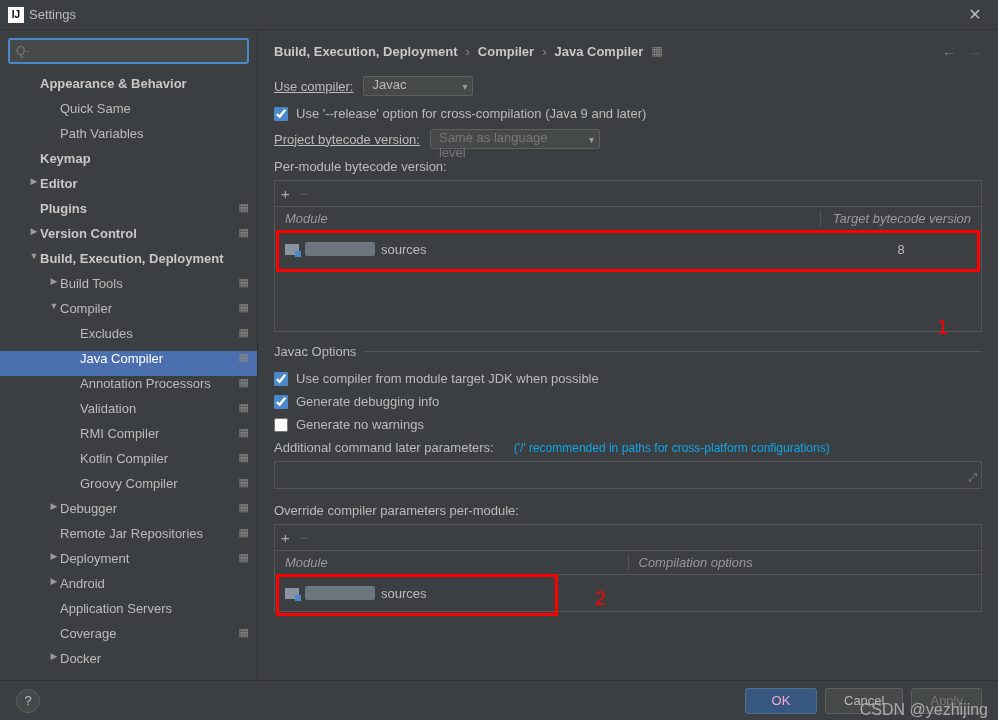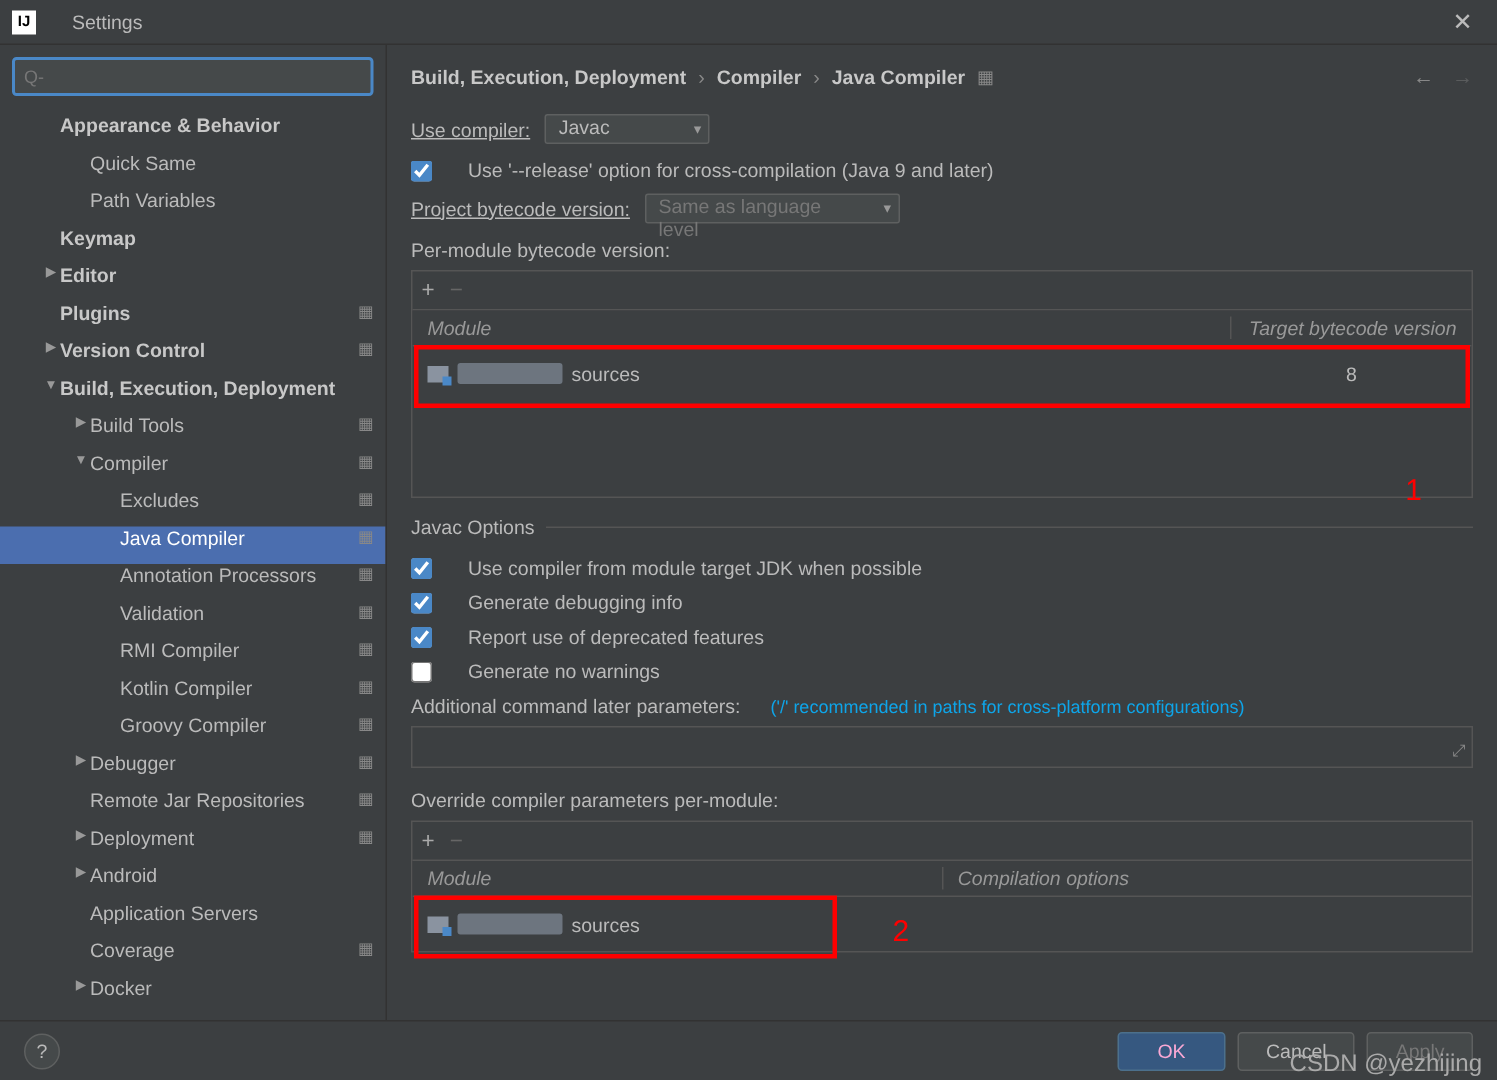--- a/index.html
+++ b/index.html
@@ -1,18 +1,18 @@
 <!DOCTYPE html>
 <html><head>
 <meta charset="utf-8">
 <style>
 * { box-sizing: border-box; margin: 0; padding: 0; }
 body { font-family: "Segoe UI", Arial, sans-serif; font-size: 13px; background: #3c3f41; color: #bbbbbb; width: 998px; height: 720px; overflow: hidden; position: relative; }
 .titlebar { height: 30px; background: #3c3f41; border-bottom: 1px solid #323232; display: flex; align-items: center; padding: 0 8px; }
-.titlebar .app-icon { width: 16px; height: 16px; background: #fff; display: inline-flex; align-items: center; justify-content: center; font-size: 10px; font-weight: bold; color: #000; margin-right: 24px; }
+.titlebar .app-icon { width: 16px; height: 16px; background: #fff; display: inline-flex; align-items: center; justify-content: center; font-size: 10px; font-weight: bold; color: #000; margin-right: 5px; }
 .titlebar .title { flex: 1; color: #bbbbbb; }
 .titlebar .close { width: 30px; text-align: center; color: #bbbbbb; cursor: pointer; font-size: 16px; }
 .body { display: flex; height: 650px; }
 .sidebar { width: 258px; background: #3c3f41; border-right: 1px solid #323232; display: flex; flex-direction: column; }
 .search-wrap { padding: 8px; }
 .search { width: 100%; height: 26px; background: #45494a; border: 2px solid #4a88c7; border-radius: 3px; color: #bbbbbb; padding: 0 6px; font-size: 12px; }
 .search::placeholder { color: #777; }
 .tree { flex: 1; overflow-y: auto; padding: 4px 0; }
 .tree-item { display: flex; align-items: flex-start; height: 25px; padding: 0 8px 0 16px; cursor: pointer; white-space: nowrap; }
 .tree-item.selected { background: #4b6eaf; color: #fff; }
@@ -30,21 +30,21 @@
 .breadcrumb .sep { color: #888; }
 .breadcrumb .settings-icon { font-size: 12px; color: #888; }
 .breadcrumb .navarrows { margin-left: auto; display: flex; gap: 12px; color: #888; font-size: 14px; }
 .panel { flex: 1; overflow-y: auto; padding: 10px 16px 10px 16px; }
 .row { display: flex; align-items: center; margin-bottom: 10px; gap: 10px; }
 .row label { color: #bbbbbb; text-decoration: underline; }
 select, .combo { background: #45494a; border: 1px solid #5e6060; color: #bbbbbb; height: 20px; padding: 0 22px 0 8px; border-radius: 2px; font-size: 13px; appearance: none; position: relative; }
 .combo-wrap { position: relative; display: inline-flex; align-items: center; }
 .combo-wrap::after { content: "▾"; position: absolute; right: 6px; font-size: 10px; color: #999; pointer-events: none; }
 .placeholder-combo { color: #777; }
-.chk { display: flex; align-items: center; gap: 24px; margin-bottom: 8px; }
+.chk { display: flex; align-items: center; gap: 8px; margin-bottom: 8px; }
 .chk input { accent-color: #4a88c7; width: 14px; height: 14px; }
 .section-label { color: #bbbbbb; margin: 6px 0; }
 .table-wrap { border: 1px solid #555; background: #3c3f41; margin-bottom: 6px; }
 .table-toolbar { height: 26px; border-bottom: 1px solid #555; display: flex; align-items: center; padding: 0 6px; gap: 10px; }
 .table-toolbar .tb-btn { color: #aaa; font-size: 15px; cursor: pointer; }
 .table-toolbar .tb-btn.disabled { color: #666; cursor: default; }
 .table-head { display: flex; height: 24px; align-items: center; background: #3c3f41; color: #999; font-style: italic; border-bottom: 1px solid #555; }
 .table-head .col1 { flex: 1; padding-left: 10px; border-right: 1px solid #555; }
 .table-head .col2 { width: 160px; text-align: right; padding-right: 10px; }
 .table-body { min-height: 36px; }
@@ -270,24 +270,20 @@
         <legend>Javac Options</legend>
         <div class="chk">
           <input type="checkbox" checked="" style="">
           <label>Use compiler from module target JDK when possible</label>
         </div>
         <div class="chk">
           <input type="checkbox" checked="" style="">
           <label>Generate debugging info</label>
         </div>
         <div class="chk">
-          <input type="checkbox" checked="" style="">
-          <label>Report use of deprecated features</label>
-        </div>
-        <div class="chk">
           <input type="checkbox" style="">
           <label>Generate no warnings</label>
         </div>
         <div class="param-row">
           <label>Additional command later parameters:</label>
           <span class="param-hint">('/' recommended in paths for cross-platform configurations)</span>
         </div>
         <div class="expand-box">
           <span class="expand-icon">⤢</span>
         </div>

